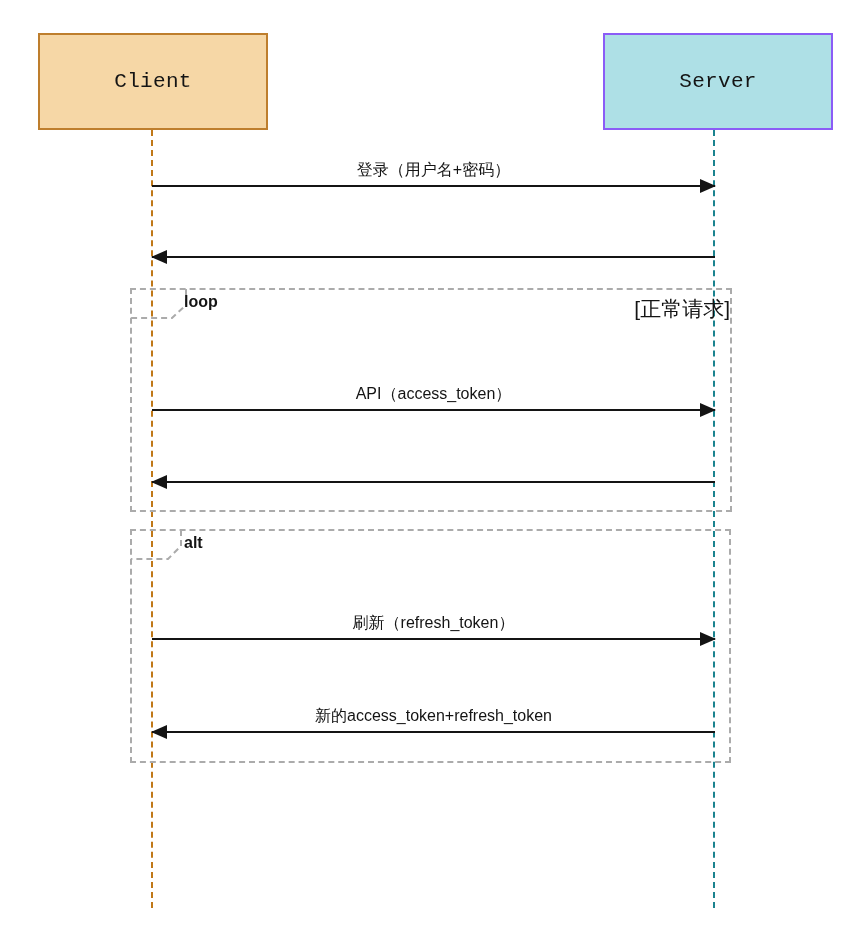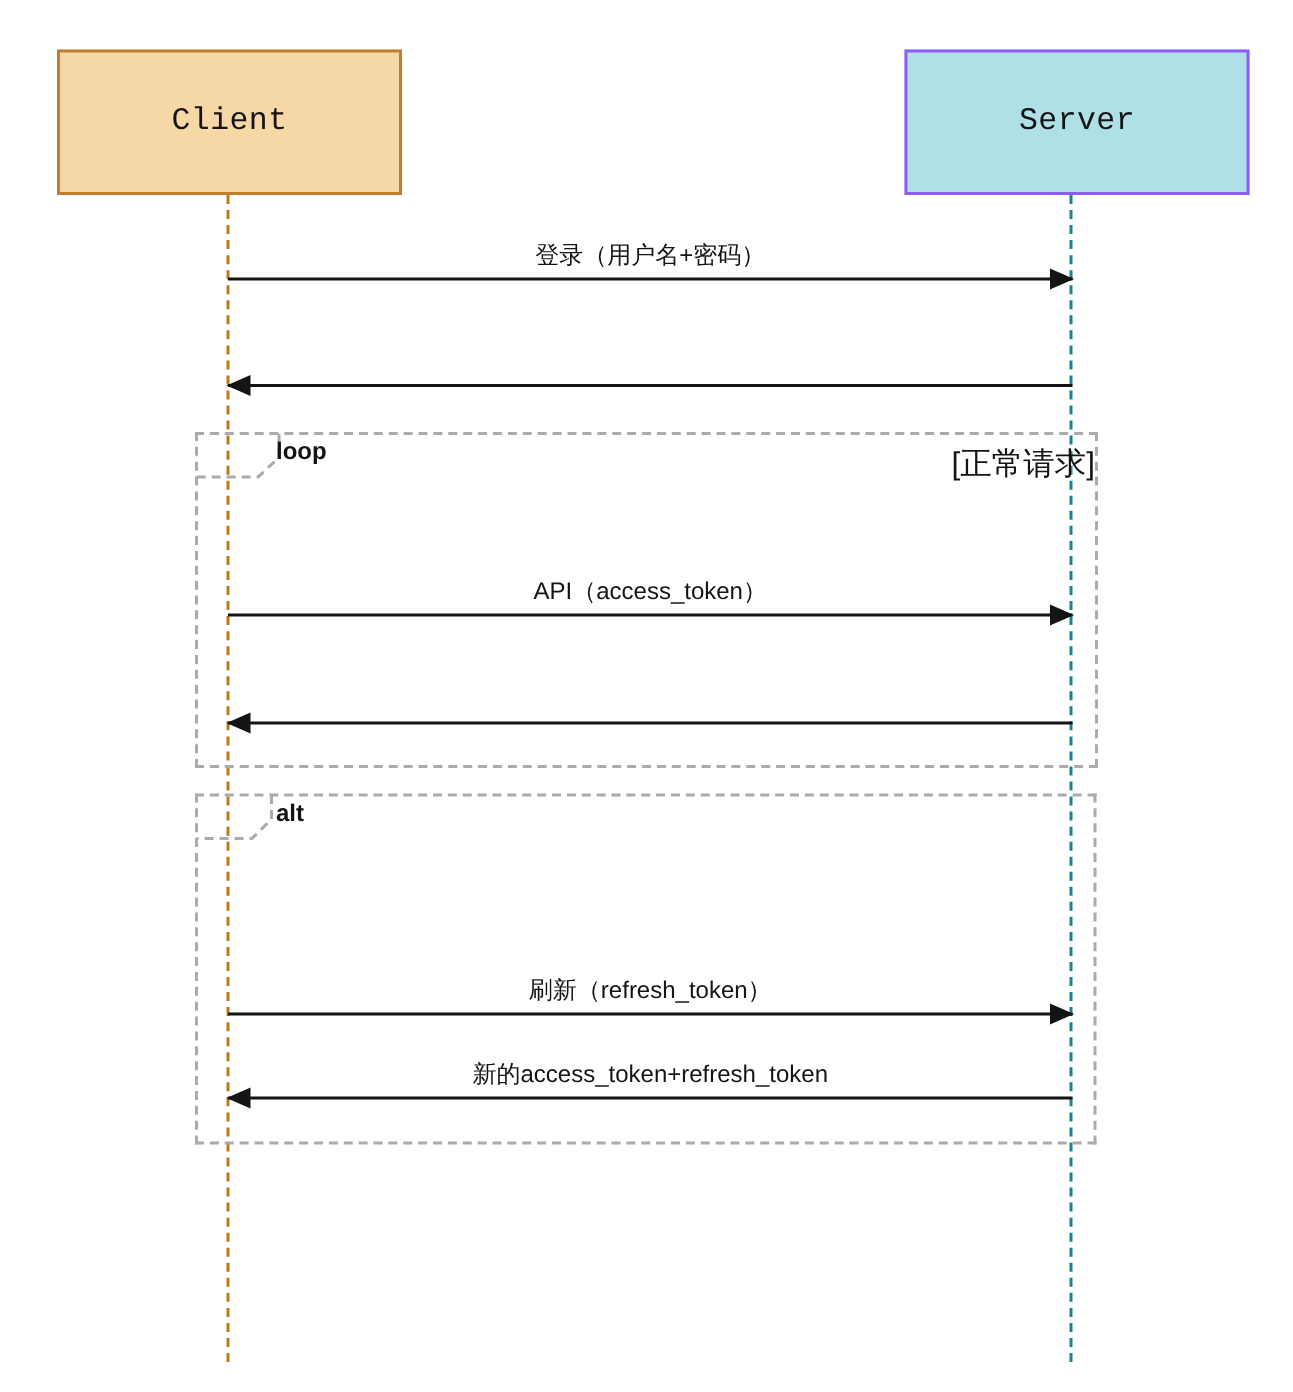--- a/index.html
+++ b/index.html
@@ -119,21 +119,21 @@
     border-top: 7px solid transparent;
     border-bottom: 7px solid transparent;
   }
   .arrowhead.to-right { right: -1px; border-left: 16px solid #141414; }
   .arrowhead.to-left  { left: -1px;  border-right: 16px solid #141414; }
   
   .m0 { top: 151px; }
   .m1 { top: 222px; }
   .m2 { top: 375px; }
   .m3 { top: 447px; }
-  .m4 { top: 641px; }
+  .m4 { top: 604px; }
   .m5 { top: 697px; }
 </style>
 </head>
 <body>
 
 <div class="canvas">
 
   <div class="actor client">
     <span>Client</span>
   </div>

